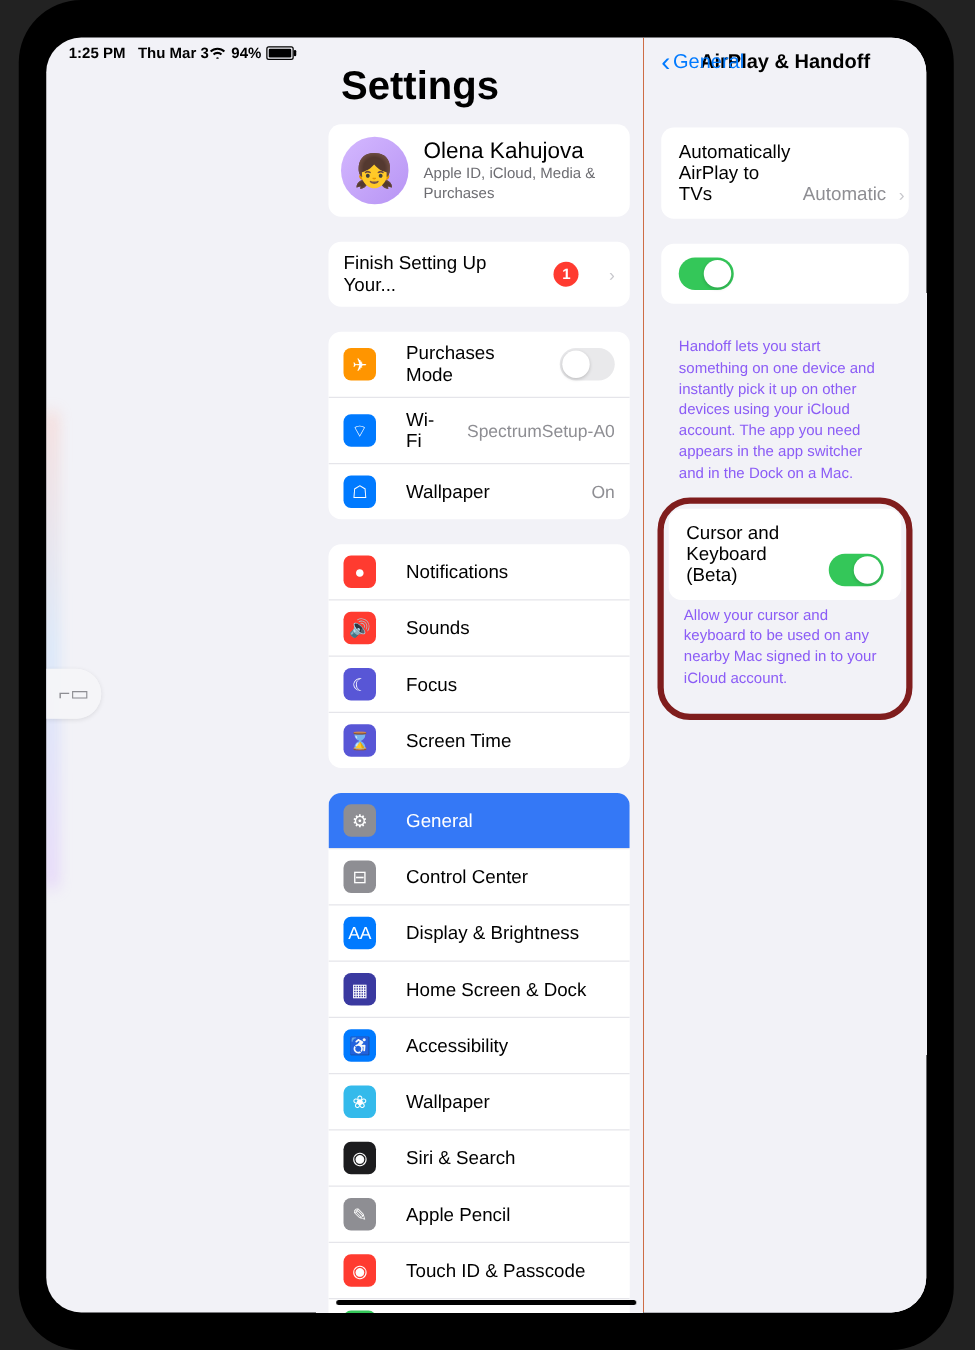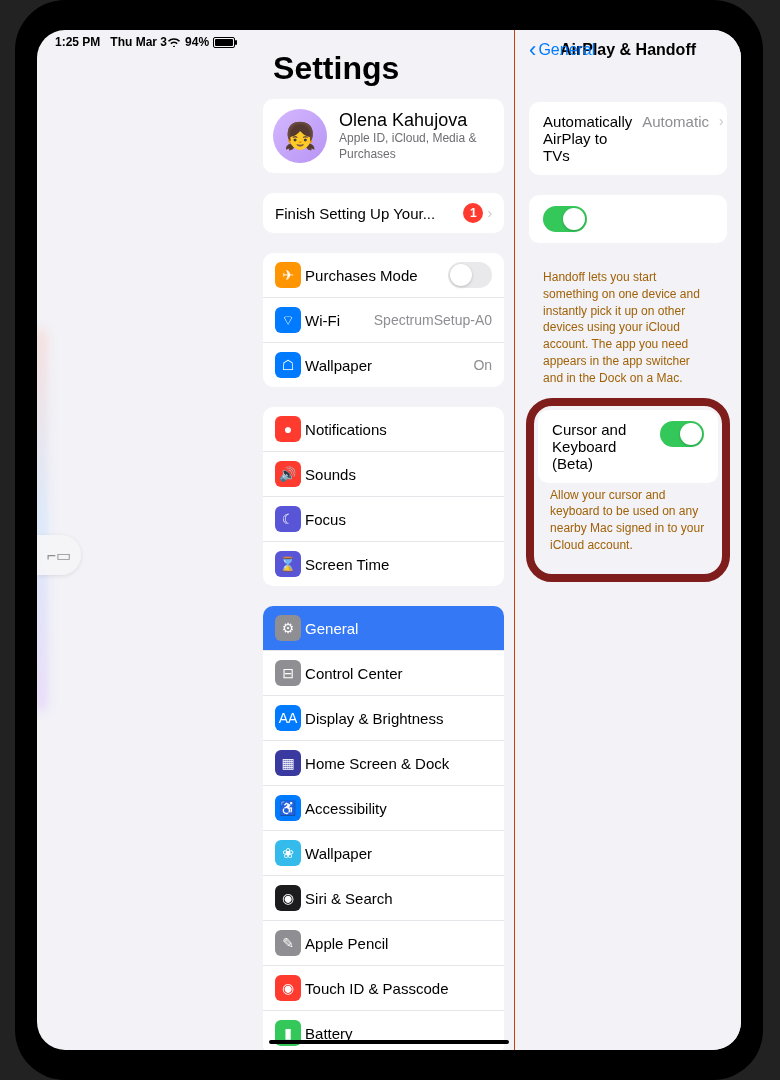--- a/index.html
+++ b/index.html
@@ -16,41 +16,41 @@
 .content{flex:1;display:flex;overflow:hidden}
 .sidebar{width:262px;background:#f2f2f7;overflow-y:auto;padding:0 10px;border-right:1px solid #c2410c}
 .detail{flex:1;background:#f2f2f7;overflow-y:auto;padding:0 14px}
 .s-title{font-size:32px;font-weight:700;padding:20px 0 12px 10px;color:#000}
 .card{background:#fff;border-radius:10px;margin-bottom:20px;overflow:hidden}
 .profile{display:flex;align-items:center;gap:12px;padding:10px}
 .avatar{width:54px;height:54px;border-radius:50%;background:linear-gradient(135deg,#d4b8ff,#b794f4);display:flex;align-items:center;justify-content:center;font-size:26px}
 .profile-text{flex:1}
 .profile-name{font-size:18px;font-weight:500;color:#000}
 .profile-sub{font-size:12px;color:#6d6d72;line-height:1.3}
-.row{display:flex;align-items:center;padding:9px 12px;min-height:40px;border-top:1px solid #e5e5ea;font-size:15px;color:#000;gap:4px}
+.row{display:flex;align-items:center;padding:9px 12px;min-height:40px;border-top:1px solid #e5e5ea;font-size:15px;color:#000;gap:24px}
 .row:first-child{border-top:none}
 .row.selected{background:#3478f6;color:#fff}
 .icon{width:26px;height:26px;border-radius:6px;display:flex;align-items:center;justify-content:center;color:#fff;font-size:14px;flex-shrink:0}
 .row-label{flex:1}
 .row-value{color:#8e8e93;font-size:14px}
 .chev{color:#c7c7cc;font-size:14px}
 .badge{background:#ff3b30;color:#fff;width:20px;height:20px;border-radius:10px;display:flex;align-items:center;justify-content:center;font-size:12px;font-weight:600}
 .mini-toggle{width:44px;height:26px;background:#e9e9eb;border-radius:13px;position:relative}
 .mini-toggle::after{content:"";position:absolute;width:22px;height:22px;background:#fff;border-radius:50%;top:2px;left:2px;box-shadow:0 1px 3px rgba(0,0,0,.2)}
 .toggle-on{background:#34c759}
 .toggle-on::after{left:auto;right:2px}
 .navbar{display:flex;align-items:center;padding:10px 0 12px;position:relative;min-height:42px}
 .back{color:#007aff;font-size:16px;display:flex;align-items:center;gap:2px;position:absolute;left:0}
 .back-chev{font-size:22px;font-weight:300;line-height:1}
 .nav-title{flex:1;text-align:center;font-size:16px;font-weight:600;color:#000}
-.d-row{display:flex;align-items:flex-start;padding:11px 14px;font-size:15px;color:#000;gap:10px}
+.d-row{display:flex;align-items:flex-end;padding:11px 14px;font-size:15px;color:#000;gap:10px}
 .d-label{flex:1}
 .d-value{color:#8e8e93}
-.footer-text{font-size:12px;color:#a16207;padding:6px 14px 14px;line-height:1.4}
-.highlight{border:8px solid #7f1d1d;border-radius:26px;margin:-3px;padding:0}
+.footer-text{font-size:12px;color:#8b5cf6;padding:6px 14px 14px;line-height:1.4}
+.highlight{border:5px solid #7f1d1d;border-radius:26px;margin:-3px;padding:0}
 .highlight .card{margin:4px}
 .highlight .footer-text{padding:2px 16px 20px}
 .home-ind{position:absolute;bottom:6px;left:50%;transform:translateX(-50%);width:240px;height:4px;background:#000;border-radius:3px}
 .universal-pill{position:absolute;left:0;top:505px;width:44px;height:40px;background:rgba(245,245,247,.92);border-radius:0 20px 20px 0;display:flex;align-items:center;justify-content:center;color:#8e8e93;font-size:16px;box-shadow:0 1px 4px rgba(0,0,0,.1)}
 .blur-edge{position:absolute;left:0;top:300px;width:8px;height:380px;background:linear-gradient(#ffb3a3,#a3d1ff,#d1a3ff);filter:blur(6px);opacity:.5}
 </style>
 </head>
 <body>
 
 <div class="device">

